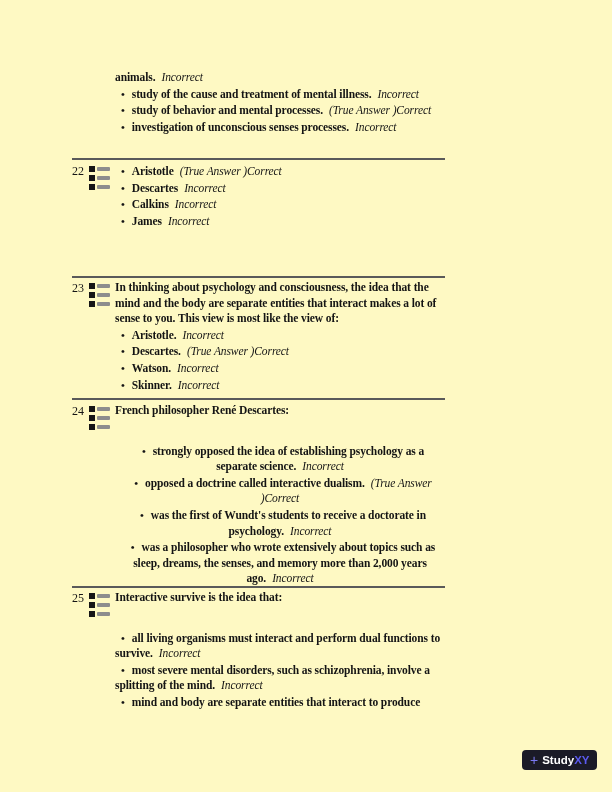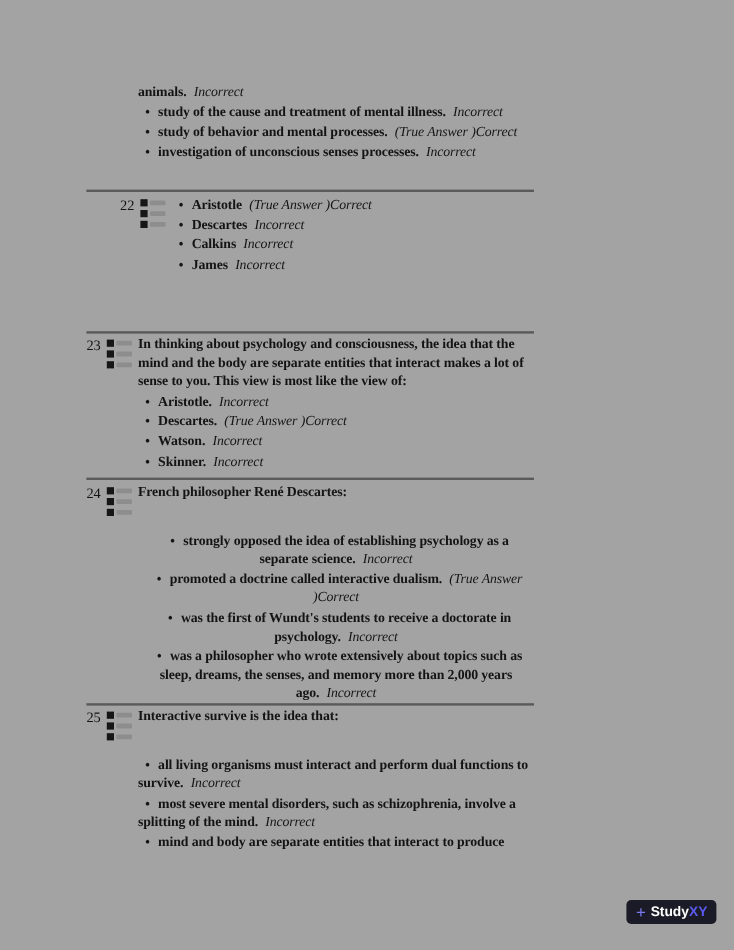--- a/index.html
+++ b/index.html
@@ -1,18 +1,18 @@
 <!DOCTYPE html>
 <html><head>
 <meta charset="utf-8">
 <style>
   html,body { margin:0; padding:0; background:#e9e9e9; }
   #page {
     position:relative; width:612px; height:792px; margin:0 auto;
-    background:#a3a3a3; overflow:hidden;
+    background:#fef9c3; overflow:hidden;
     font-family:"Liberation Serif","DejaVu Serif",serif;
     color:#141414;
   }
   .rule {
     position:absolute; left:72px; width:373px; height:2px;
     background:#5a5a5a;
   }
   .qsec {
     position:absolute; left:72px; width:373px;
     display:grid; grid-template-columns:43px 1fr;
@@ -61,21 +61,21 @@
         <div class="gutter"></div>
         <div class="qbody">
           <div class="opts">
             <p class="option lead"><span class="otext">animals.</span><span class="status">Incorrect</span></p>
             <p class="option"><span class="bullet">•</span><span class="otext">study of the cause and treatment of mental illness.</span><span class="status">Incorrect</span></p>
             <p class="option"><span class="bullet">•</span><span class="otext">study of behavior and mental processes.</span><span class="status">(True Answer )Correct</span></p>
             <p class="option"><span class="bullet">•</span><span class="otext">investigation of unconscious senses processes.</span><span class="status">Incorrect</span></p>
           </div>
         </div>
       </section>
-      <section class="qsec" style="top: 163px; margin-left: 28px;">
+      <section class="qsec" style="top: 163px;">
         <div class="gutter">
           <span class="qnum">22</span>
           <span class="list-icon">
             <span class="li-row">
               <i class="li-sq"></i>
               <i class="li-bar"></i>
             </span>
             <span class="li-row">
               <i class="li-sq"></i>
               <i class="li-bar"></i>
@@ -138,21 +138,21 @@
             <span class="li-row">
               <i class="li-sq"></i>
               <i class="li-bar"></i>
             </span>
           </span>
         </div>
         <div class="qbody">
           <p class="qtext">French philosopher René Descartes:</p>
           <div class="opts" style="margin-top: 25px; text-align: center;">
             <p class="option"><span class="bullet">•</span><span class="otext">strongly opposed the idea of establishing psychology as a separate science.</span><span class="status">Incorrect</span></p>
-            <p class="option"><span class="bullet">•</span><span class="otext">promoted a doctrine called interactive dualism.</span><span class="status">(True Answer )Correct</span></p>
+            <p class="option"><span class="bullet">•</span><span class="otext">opposed a doctrine called interactive dualism.</span><span class="status">(True Answer )Correct</span></p>
             <p class="option"><span class="bullet">•</span><span class="otext">was the first of Wundt's students to receive a doctorate in psychology.</span><span class="status">Incorrect</span></p>
             <p class="option"><span class="bullet">•</span><span class="otext">was a philosopher who wrote extensively about topics such as sleep, dreams, the senses, and memory more than 2,000 years ago.</span><span class="status">Incorrect</span></p>
           </div>
         </div>
       </section>
       <section class="qsec" style="top: 590px;">
         <div class="gutter">
           <span class="qnum">25</span>
           <span class="list-icon">
             <span class="li-row">

